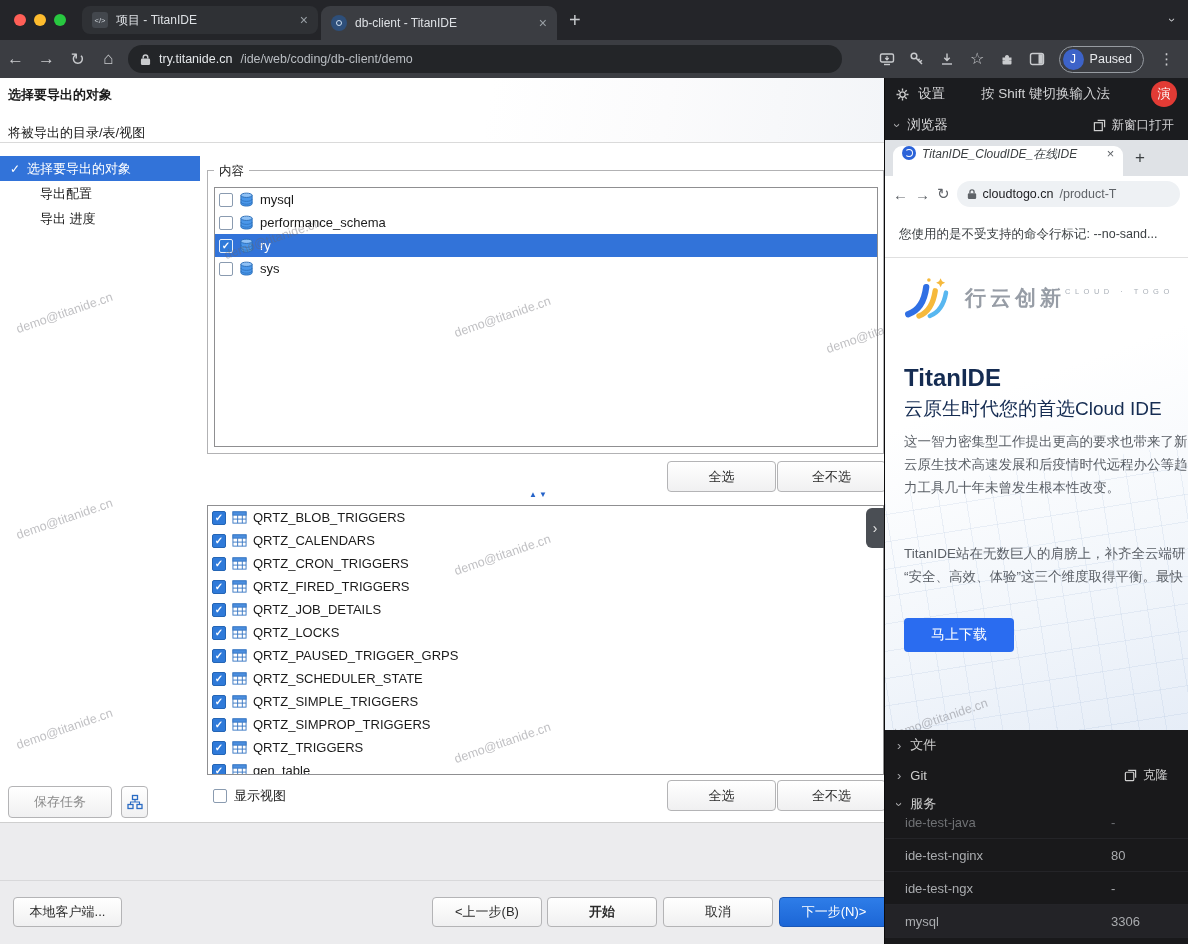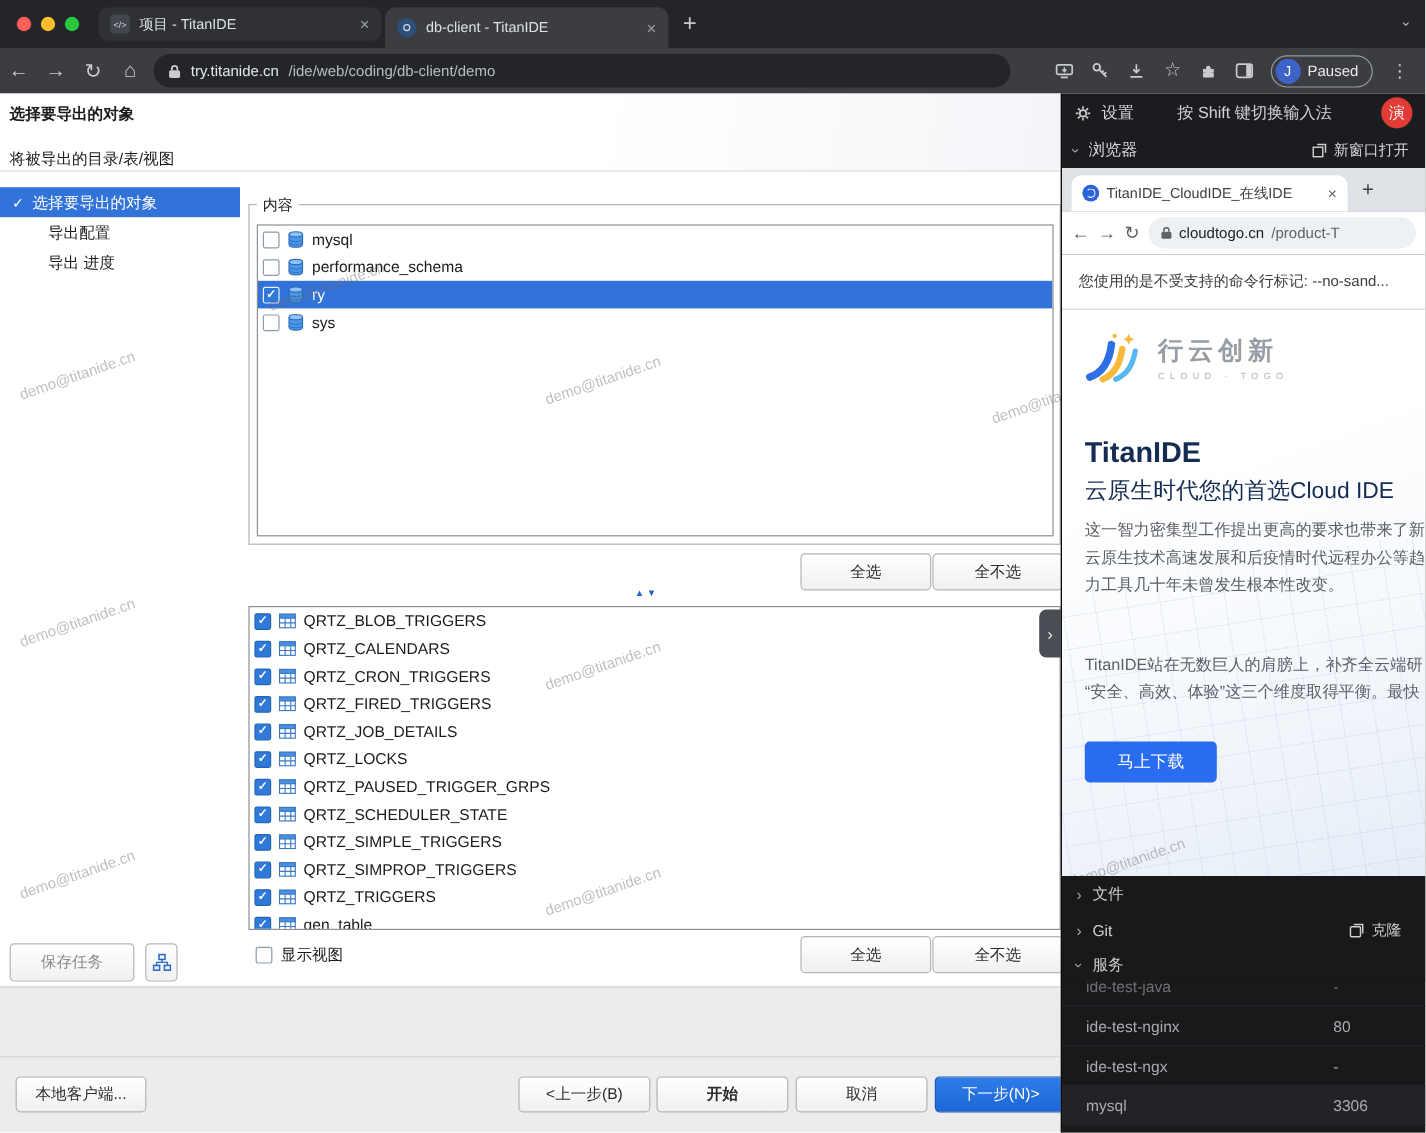--- a/index.html
+++ b/index.html
@@ -86,40 +86,40 @@
   .side-panel { position:absolute; left:884px; top:78px; width:304px; height:866px; background:#1b1c1f; z-index:5; border-left:1px solid #0c0c0d; overflow:hidden;padding-left:36px; }
   .sp-row1 { position:absolute; top:0; left:0; right:0; height:32px; display:flex; align-items:center; color:#d7d7d9; font-size:13.5px; gap:8px; padding:0 10px; }
   .ime-hint { margin-left:28px; color:#d2d3d5; }
   .rec-badge { position:absolute; right:11px; top:3px; width:26px; height:26px; border-radius:50%; background:#e23b35; color:#fff; font-size:13px; display:flex; align-items:center; justify-content:center; }
   .sp-row2 { position:absolute; top:32px; left:0; right:0; height:30px; display:flex; align-items:center; color:#d7d7d9; font-size:13.5px; gap:8px; padding:0 10px; }
   .open-new { margin-left:auto; display:flex; align-items:center; gap:6px; font-size:12.5px; color:#d2d3d5; padding-right:4px; }
   .chev { color:#a8a8aa; font-size:13px; display:inline-block; }
   .chev.down { transform:rotate(90deg); }
 
   .mini-tabstrip { position:absolute; top:62px; left:0; right:0; height:36px; background:#dfe2e6; }
-  .mini-tab { position:absolute; left:8px; top:6px; width:230px; height:30px; background:#fff; border-radius:9px 9px 0 0; display:flex; align-items:center; gap:6px; padding:0 9px; }
+  .mini-tab { position:absolute; left:8px; top:6px; width:230px; height:30px; background:#fff; border-radius:9px 9px 0 0; display:flex; align-items:flex-start; gap:6px; padding:0 9px;font-style:italic; }
   .mini-fav { width:14px; height:14px; border-radius:50%; background:#2b63d9; flex:none; position:relative; }
   .mini-fav i { position:absolute; left:3px; top:3px; width:8px; height:8px; border-radius:50%; border:1.5px solid #fff; border-left-color:transparent; display:block; }
   .mini-tab-title { font-size:12px; color:#3c4043; white-space:nowrap; overflow:hidden; flex:1; }
   .mini-close { color:#5f6368; font-size:13px; }
   .mini-plus { position:absolute; left:250px; top:9px; color:#3c4043; font-size:17px; line-height:1; }
   .mini-navbar { position:absolute; top:98px; height:36px; left:0; right:0; background:#fff; display:flex; align-items:center; padding:0 8px; gap:7px; }
   .mini-nav { color:#5f6368; font-size:15px; }
   .mini-urlpill { height:26px; border-radius:13px; background:#eef1f4; flex:1; display:flex; align-items:center; padding:0 10px; gap:6px; overflow:hidden; }
   .mini-url-host { font-size:12.5px; color:#202124; white-space:nowrap; }
   .mini-url-path { font-size:12.5px; color:#5f6368; white-space:nowrap; }
   .mini-warning { position:absolute; top:134px; height:46px; left:0; right:0; background:#fff; border-bottom:1px solid #e0e0e0; font-size:12.5px; color:#3c4043; display:flex; align-items:center; padding:0 14px; white-space:nowrap; overflow:hidden; }
 
   .mini-content { position:absolute; top:180px; left:0; right:0; height:472px; background:linear-gradient(160deg,#ffffff 30%,#f2f6fb 70%,#e6edf7 100%); overflow:hidden; }
   .grid-bg { position:absolute; left:-60px; right:-60px; bottom:-60px; height:320px;
     background-image:repeating-linear-gradient(0deg, rgba(150,175,210,.28) 0 1px, transparent 1px 27px),
                      repeating-linear-gradient(90deg, rgba(150,175,210,.28) 0 1px, transparent 1px 27px);
     transform:rotate(-9deg); opacity:.55; }
   .brand { position:absolute; left:16px; top:16px; display:flex; align-items:center; gap:10px; }
-  .brand-text { display:flex; flex-direction:column; }
+  .brand-text { display:flex; flex-direction:row; }
   .brand-cn { font-size:21px; font-weight:bold; color:#979da6; letter-spacing:4px; }
   .brand-en { font-size:7.5px; color:#aab0b8; letter-spacing:4.5px; margin-top:3px; }
   .mc-heading { position:absolute; left:19px; top:106px; font-size:24px; font-weight:bold; color:#152c52; }
   .mc-sub { position:absolute; left:19px; top:138px; font-size:19px; color:#152c52; white-space:nowrap; }
   .para { position:absolute; left:19px; right:0; overflow:hidden; }
   .para1 { top:172px; }
   .para2 { top:284px; }
   .pline { font-size:13.5px; color:#5a5f66; line-height:23px; white-space:nowrap; }
   .download { position:absolute; left:19px; top:360px; width:110px; height:34px; background:#2a6cf0; color:#fff; font-size:14px; border:none; border-radius:4px; font-family:inherit; }
 

